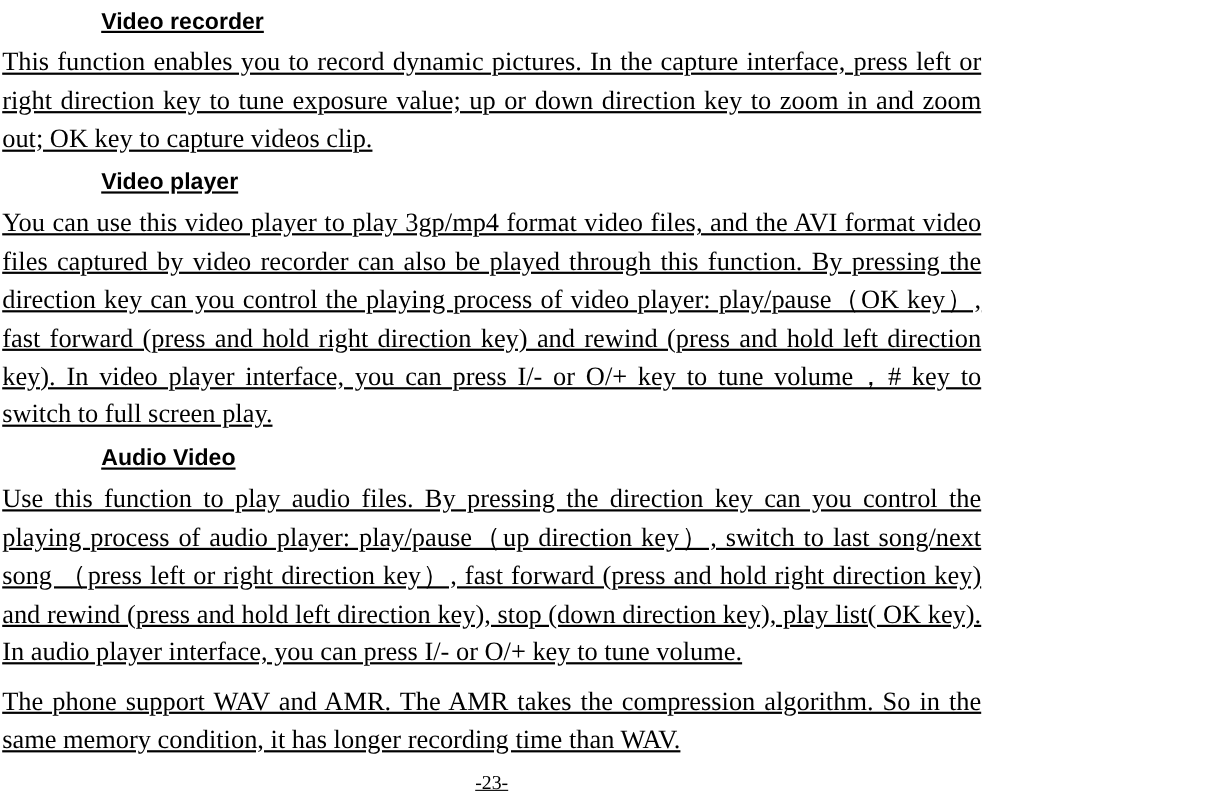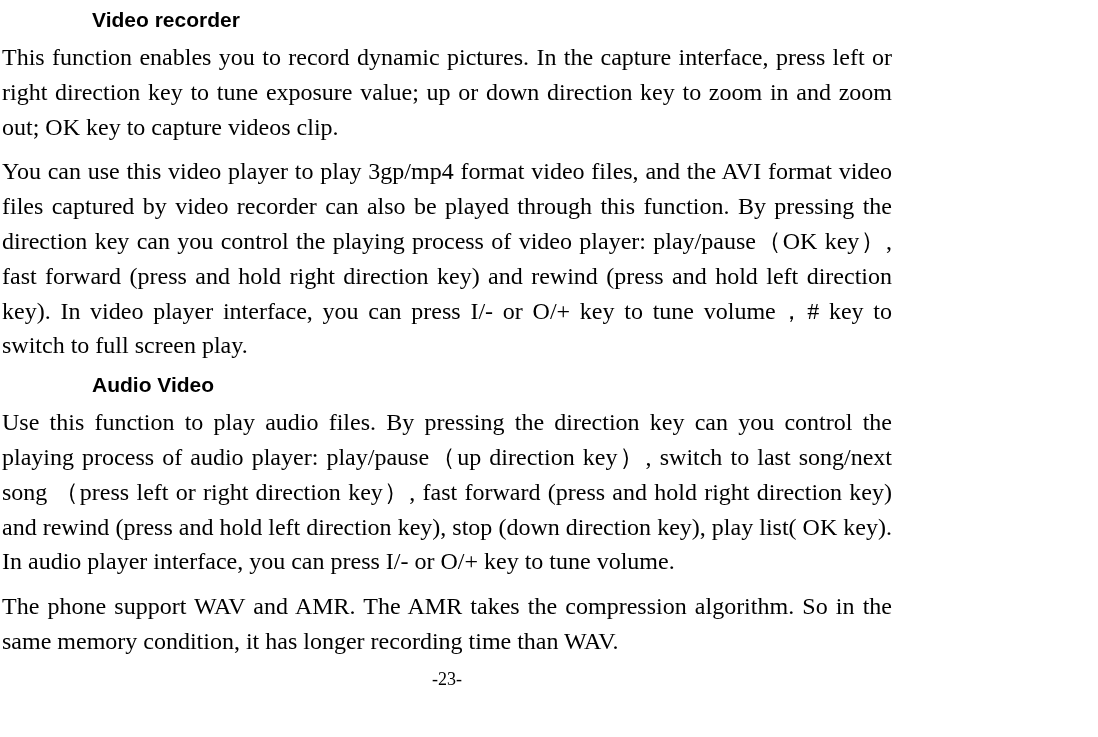--- a/index.html
+++ b/index.html
@@ -7,20 +7,21 @@
     padding: 0;
     width: 1098px;
     background: #fff;
     font-family: "Times New Roman", Times, serif;
     color: #000;
   }
   .page {
     width: 894px;
     padding: 0 2px;
     box-sizing: border-box;
+    text-decoration: underline;
   }
   .heading {
     font-family: Arial, Helvetica, sans-serif;
     font-weight: bold;
     font-size: 21px;
     margin: 8px 0 8px 90px;
   }
   .body-text {
     font-size: 24px;
     line-height: 1.45;
@@ -34,20 +35,21 @@
   }
 </style>
 </head>
 <body>
 
 <div class="page">
 
   <div class="heading">Video recorder</div>
   <div class="body-text">This function enables you to record dynamic pictures. In the capture interface, press left or right direction key to tune exposure value; up or down direction key to zoom in and zoom out; OK key to capture videos clip.</div>
 
+  <div class="heading">Video player</div>
   <div class="body-text">You can use this video player to play 3gp/mp4 format video files, and the AVI format video files captured by video recorder can also be played through this function. By pressing the direction key can you control the playing process of video player: play/pause（OK key）, fast forward (press and hold right direction key) and rewind (press and hold left direction key). In video player interface, you can press I/- or O/+ key to tune volume，# key to switch to full screen play.</div>
 
   <div class="heading">Audio Video</div>
   <div class="body-text">Use this function to play audio files. By pressing the direction key can you control the playing process of audio player: play/pause（up direction key）, switch to last song/next song （press left or right direction key）, fast forward (press and hold right direction key) and rewind (press and hold left direction key), stop (down direction key), play list( OK key). In audio player interface, you can press I/- or O/+ key to tune volume.</div>
 
   <div class="body-text">The phone support WAV and AMR. The AMR takes the compression algorithm. So in the same memory condition, it has longer recording time than WAV.</div>
 
 
   <div class="page-num">-23-</div>
 </div>

